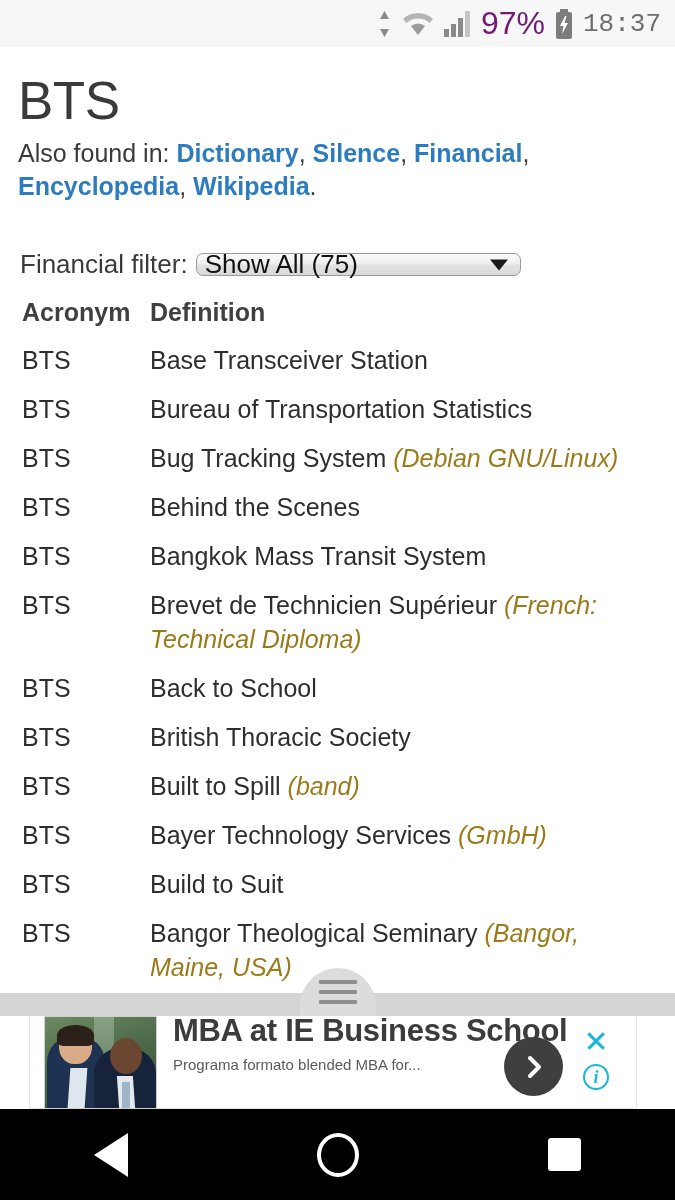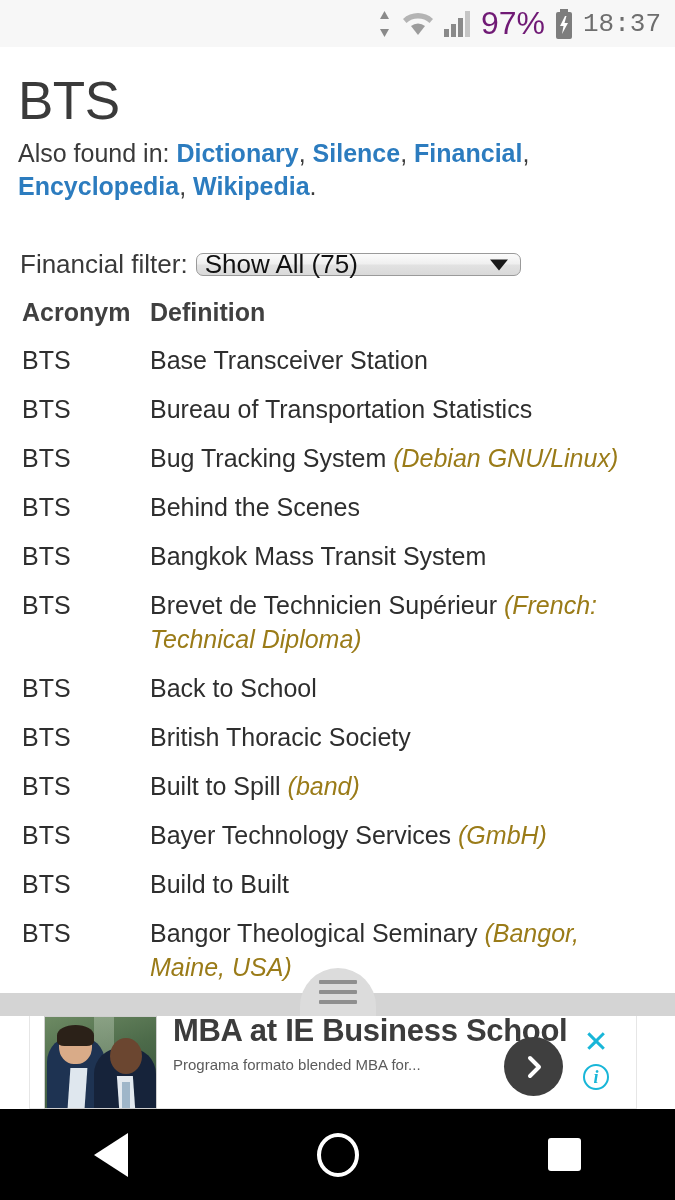--- a/index.html
+++ b/index.html
@@ -274,21 +274,21 @@
           <tr>
             <td class="c1">BTS</td>
             <td class="c2"><span>Built to Spill </span><span class="note">(band)</span></td>
           </tr>
           <tr>
             <td class="c1">BTS</td>
             <td class="c2"><span>Bayer Technology Services </span><span class="note">(GmbH)</span></td>
           </tr>
           <tr>
             <td class="c1">BTS</td>
-            <td class="c2"><span>Build to Built</span></td>
+            <td class="c2"><span>Build to Suit</span></td>
           </tr>
           <tr>
             <td class="c1">BTS</td>
             <td class="c2"><span>Bangor Theological Seminary </span><span class="note">(Bangor, Maine, USA)</span></td>
           </tr>
           <tr>
             <td class="c1">BTS</td>
             <td class="c2"><span>Break the Silence </span><span class="note">(band)</span></td>
           </tr>
           <tr>

